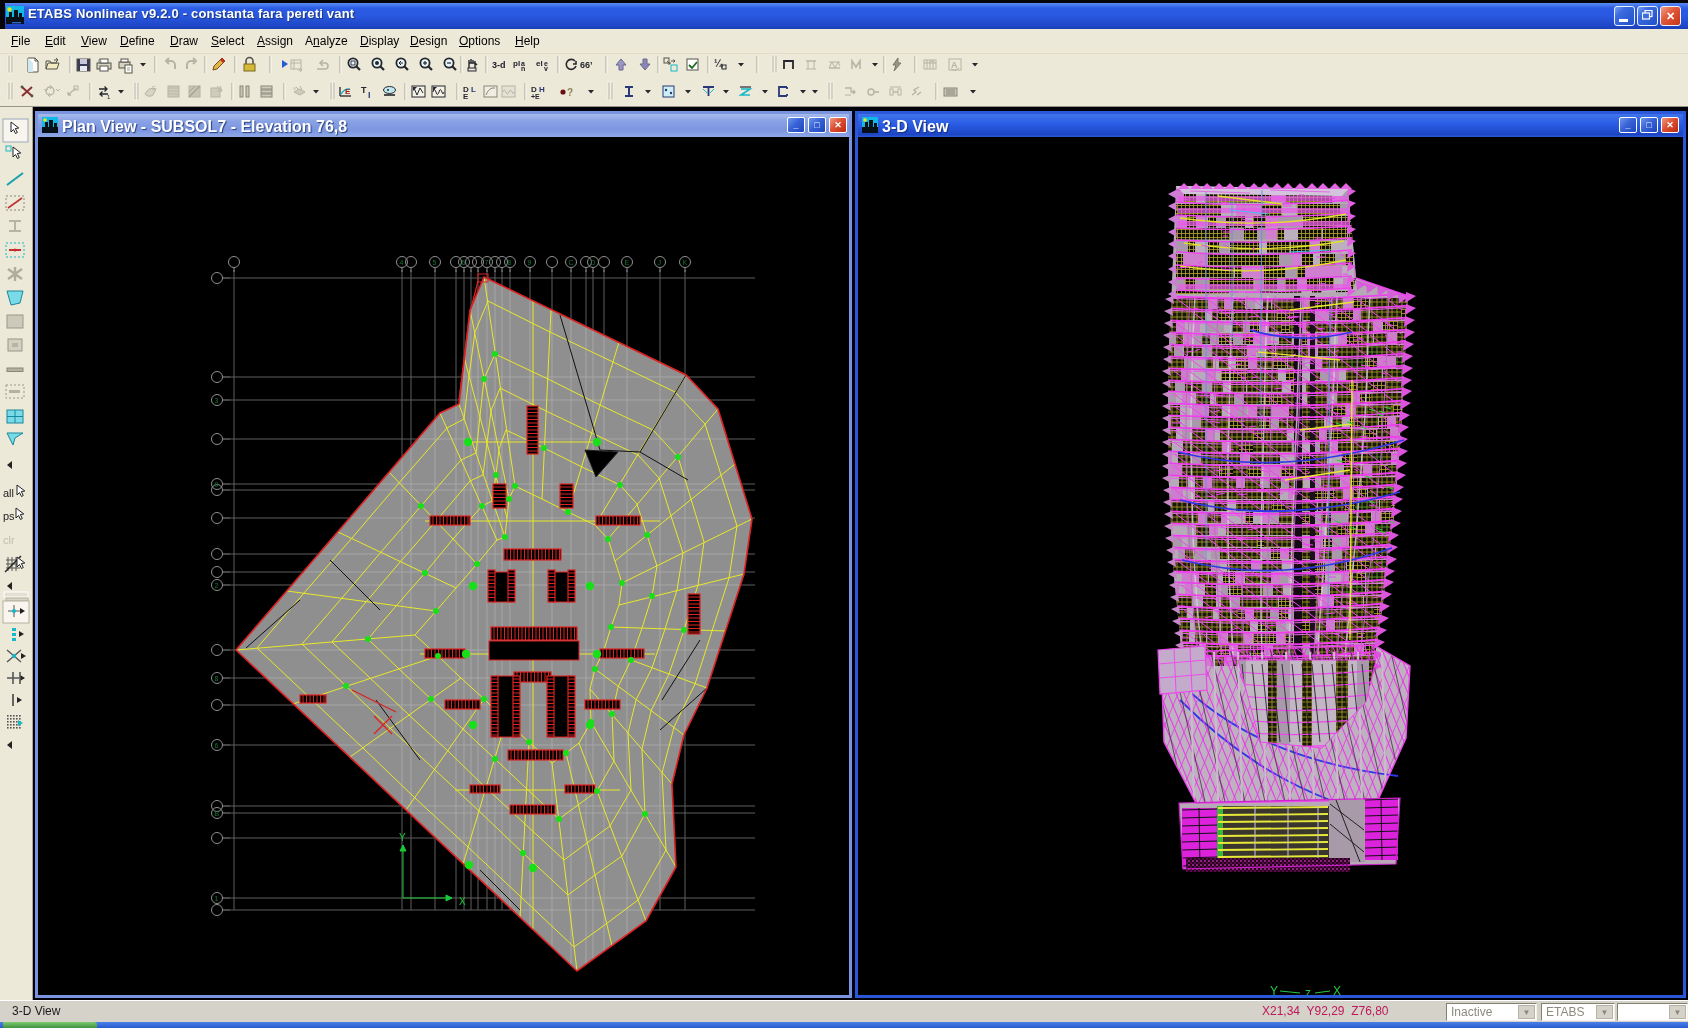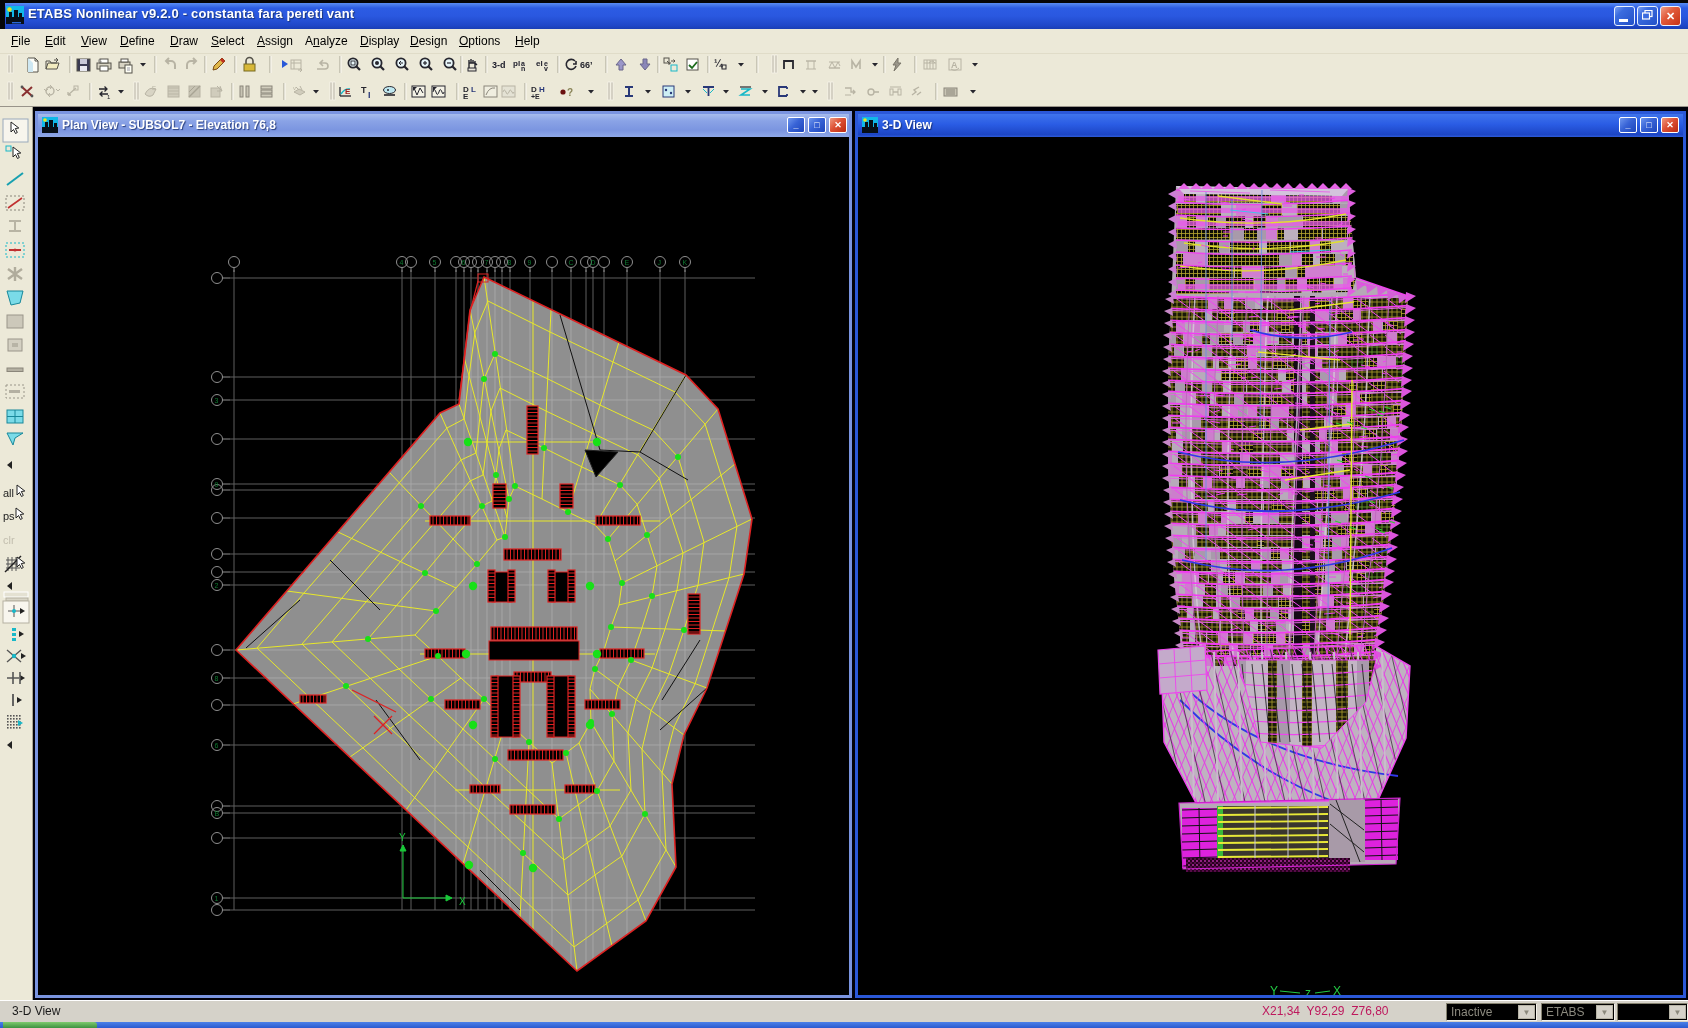--- a/index.html
+++ b/index.html
@@ -16,29 +16,29 @@
 #menubar{left:0;top:29px;width:1688px;height:25px;background:#ece9d8;border-bottom:1px solid #e0dcc8}
 #menubar span{position:absolute;top:5px;font-size:12px;color:#000}
 #tbarea{left:0;top:54px;width:1688px;height:53px;background:#ece9d8;border-bottom:1px solid #99948a}
 #mdi{left:0;top:107px;width:1688px;height:893px;background:#01010a}
 #lefttb{left:0;top:0;width:33px;height:893px;background:#ece9d8;border-right:1px solid #a9a493}
 .childwin{position:absolute;top:4px;height:887px;border:3px solid #7a94e0;background:#000}
 .childwin .ctitle{position:absolute;left:0;top:0;right:0;height:23px;
  background:linear-gradient(180deg,#a6bbec 0%,#8aa3e6 30%,#7b95e0 70%,#8fa8e8 100%)}
 .childwin.active{border-color:#2b58d8}
 .childwin.active .ctitle{background:linear-gradient(180deg,#3f74ec 0%,#2a5ce4 45%,#1c45c4 90%,#2f5bd8 100%)}
-.ctext{position:absolute;left:24px;top:4px;color:#fff;font-size:12px;font-weight:bold;
+.ctext{position:absolute;left:24px;top:4px;color:#fff;font-size:16px;font-weight:bold;
  text-shadow:1px 1px 1px rgba(20,40,100,.8)}
 .cbtn{position:absolute;top:3px;width:18px;height:16px;border-radius:2px;border:1px solid #fff;
  color:#fff;font-size:9px;font-weight:bold;text-align:center;line-height:14px}
 .cb-blue{background:linear-gradient(135deg,#6f97ee 0%,#3863d6 45%,#1d45bc 100%)}
 .cb-red{background:linear-gradient(135deg,#ef9a80 0%,#dd5034 45%,#bc2a10 100%)}
 #statusbar{left:0;top:1000px;width:1688px;height:22px;background:#d5d2c9;border-top:1px solid #fff;
  font-size:12px;color:#1a1a1a}
-.combo{position:absolute;top:2px;height:18px;background:#000000;border:1px solid #9a978c;
+.combo{position:absolute;top:2px;height:18px;background:#ffffff;border:1px solid #9a978c;
  border-top-color:#84816f;border-left-color:#84816f;border-bottom-color:#f4f2ea;border-right-color:#f4f2ea;
  color:#8c8a7f;font-size:12px}
 .combo .cbdrop{position:absolute;right:1px;top:1px;width:17px;bottom:1px;background:#d5d2c9;
  border:1px solid #b7b4a6;color:#8a887c;font-size:8px;text-align:center;line-height:14px}
 #taskbar{left:0;top:1022px;width:1688px;height:6px;background:linear-gradient(180deg,#4a80e8,#2a5ad0)}
 #startbtn{position:absolute;left:3px;top:0;width:94px;height:6px;
  background:linear-gradient(180deg,#7eca6e,#3d9140);border-radius:0 3px 0 0}
 svg{position:absolute;display:block}
 </style></head><body>
 <div id="titlebar" class="abs">

